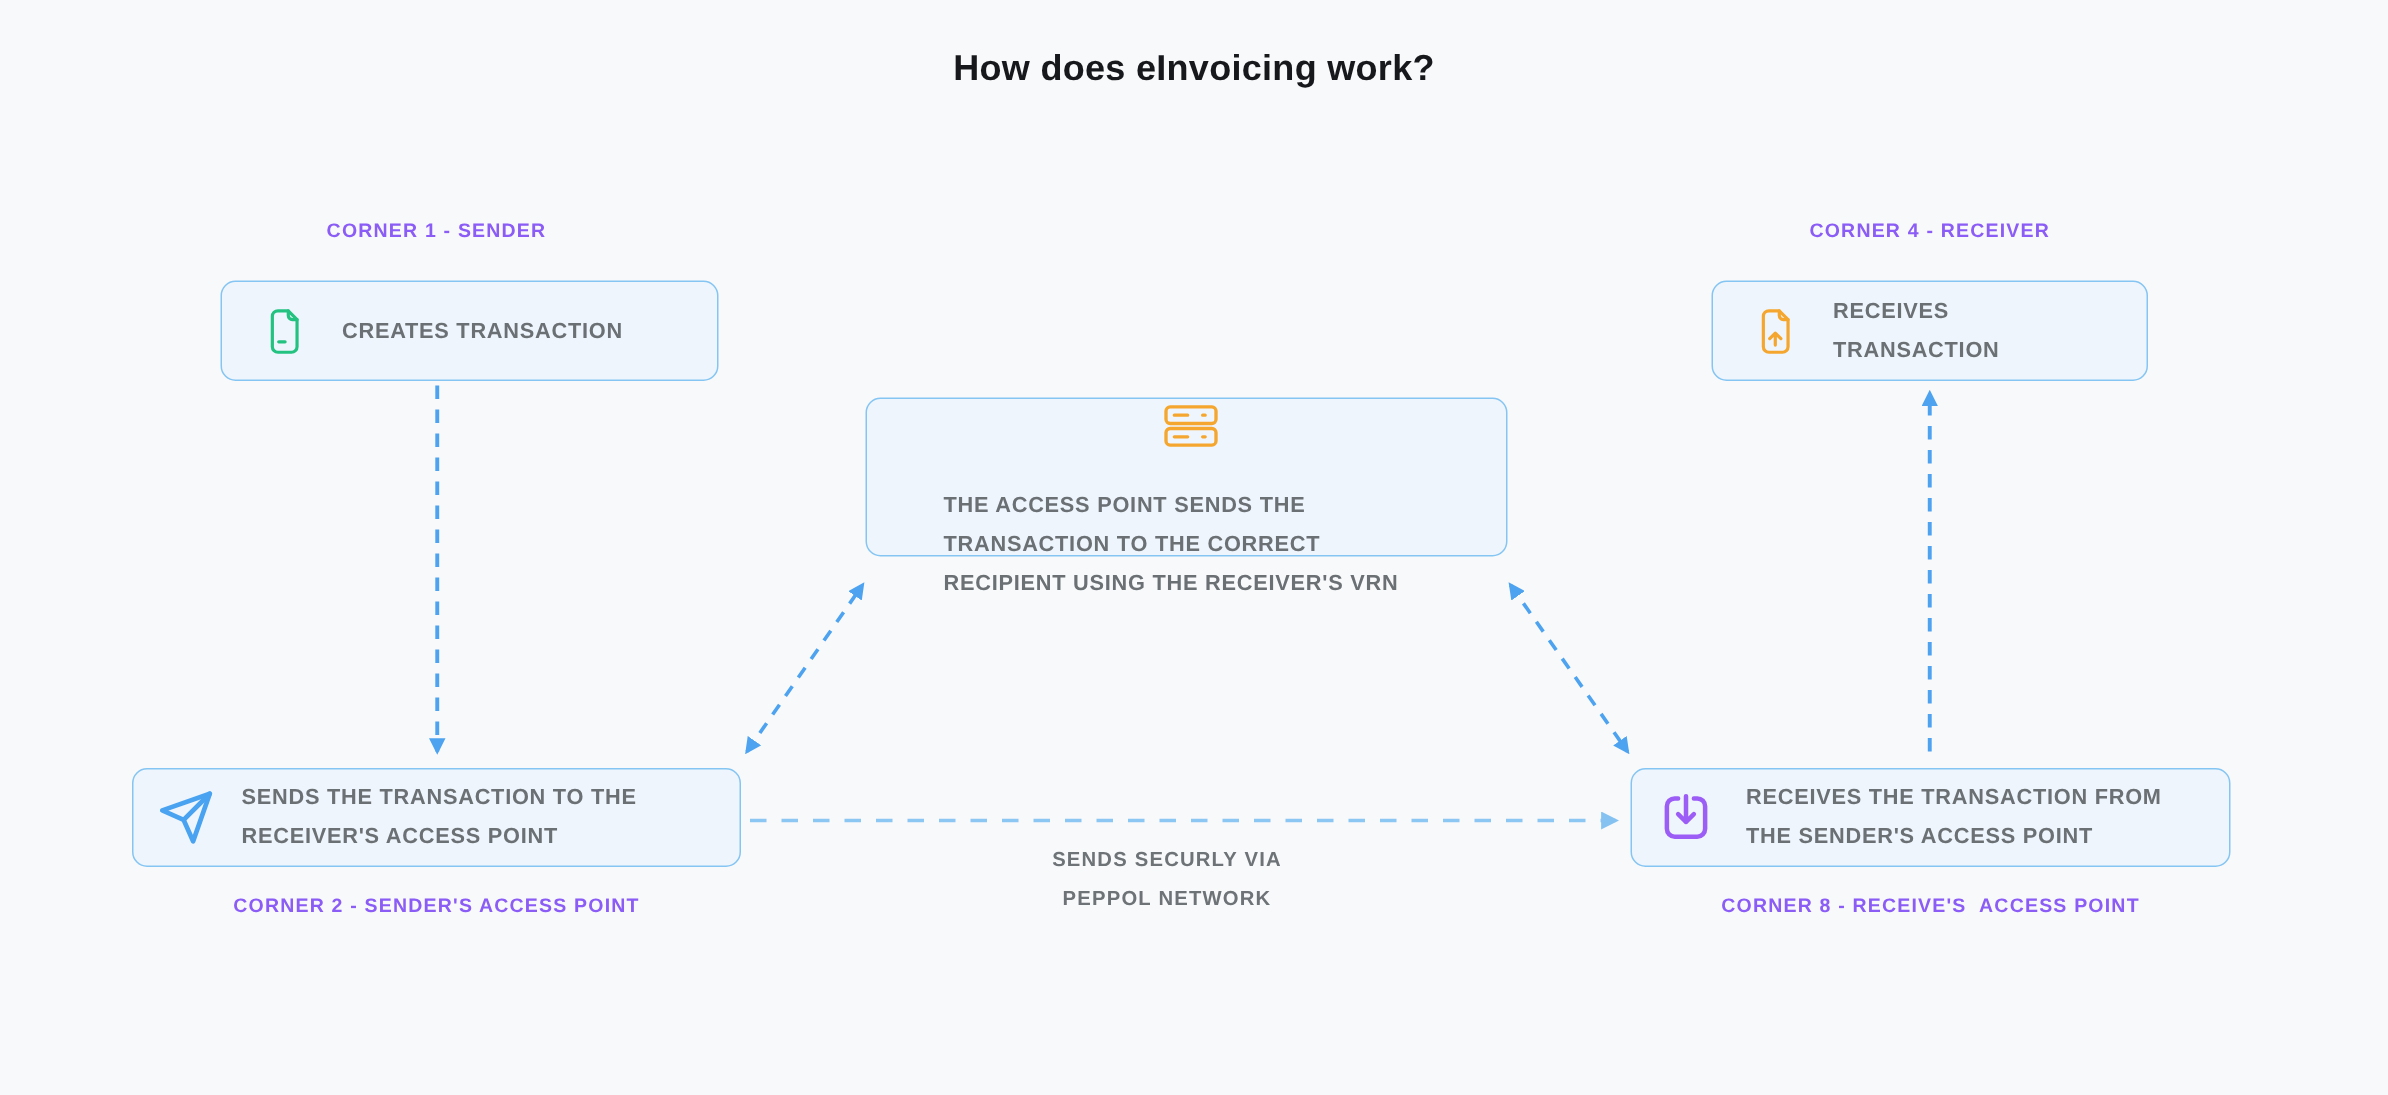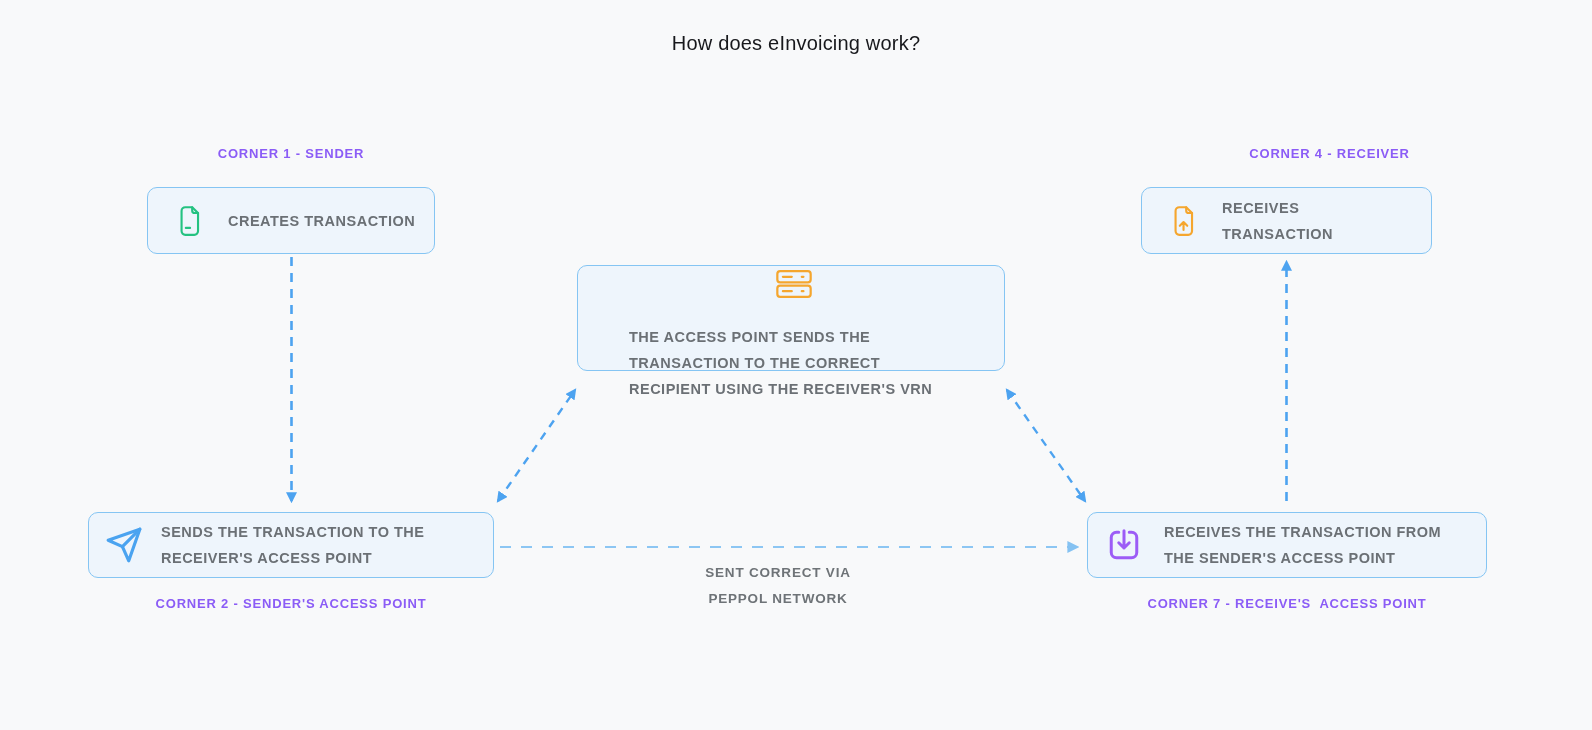--- a/index.html
+++ b/index.html
@@ -1,21 +1,21 @@
 <!DOCTYPE html>
 <html><head>
 <meta charset="utf-8">
 <style>
   html,body { margin:0; padding:0; }
   body { font-family:"Liberation Sans", sans-serif; background:#f8f9fa; }
   #canvas { position:relative; width:1592px; height:730px; background:#f8f9fa; overflow:hidden; }
 
   .page-title {
     position:absolute; top:32px; left:0; width:100%;
-    text-align:center; font-size:20px; font-weight:400; color:#17181c;
+    text-align:center; font-size:24px; font-weight:700; color:#17181c;
     letter-spacing:.2px;
   }
 
   .node-label {
     position:absolute; text-align:center;
     font-size:13px; font-weight:700; letter-spacing:.8px;
     color:#8b5cf6; white-space:pre-wrap;
   }
 
   .node-box {
@@ -55,32 +55,32 @@
       </marker>
     </defs>
     <line x1="291.5" y1="257" x2="291.5" y2="501" stroke-width="2.6" stroke-dasharray="9 7" marker-end="url(#ah)" stroke="#4da3f0"></line>
     <line x1="1286.5" y1="501" x2="1286.5" y2="262" stroke-width="2.6" stroke-dasharray="9 7" marker-end="url(#ah)" stroke="#4da3f0"></line>
     <line x1="500" y1="547" x2="1077" y2="547" stroke-width="2.2" stroke-dasharray="11 10" marker-end="url(#ahl)" stroke="#8cc6f3"></line>
     <line x1="498" y1="501" x2="575" y2="390" stroke-width="2.4" stroke-dasharray="8 7" marker-start="url(#ah)" marker-end="url(#ah)" stroke="#4da3f0"></line>
     <line x1="1007" y1="390" x2="1085" y2="501" stroke-width="2.4" stroke-dasharray="8 7" marker-start="url(#ah)" marker-end="url(#ah)" stroke="#4da3f0"></line>
   </svg>
 
   <div class="node-label" style="left:147px; top:146px; width:288px;">CORNER 1 - SENDER</div>
-  <div class="node-box" style="left:147px; top:187px; width:288px; height:67px;">
+  <div class="node-box" style="left:147px; top:187px; width:332px; height:67px;">
     <span class="icon">
       <svg width="34" height="34" viewBox="0 0 32 32" stroke="#24c281">
         <path d="M9 6.5 A3.5 3.5 0 0 1 12.5 3 H19 L24.5 8.5 V25.5 A3.5 3.5 0 0 1 21 29 H12.5 A3.5 3.5 0 0 1 9 25.5 Z"></path>
         <path d="M19 3 V6 A2.5 2.5 0 0 0 21.5 8.5 H24.5"></path>
         <path d="M13 22.5 H17"></path>
       </svg>
     </span>
     <span class="node-text">CREATES TRANSACTION</span>
   </div>
 
-  <div class="node-label" style="left:1184px; top:146px; width:291px;">CORNER 4 - RECEIVER</div>
+  <div class="node-label" style="left:1141px; top:146px; width:291px;">CORNER 4 - RECEIVER</div>
   <div class="node-box" style="left:1141px; top:187px; width:291px; height:67px;">
     <span class="icon">
       <svg width="34" height="34" viewBox="0 0 32 32" stroke="#f5a62e">
         <path d="M9 6.5 A3.5 3.5 0 0 1 12.5 3 H19 L24.5 8.5 V25.5 A3.5 3.5 0 0 1 21 29 H12.5 A3.5 3.5 0 0 1 9 25.5 Z"></path>
         <path d="M19 3 V6 A2.5 2.5 0 0 0 21.5 8.5 H24.5"></path>
         <path d="M16.5 24.5 V17 M13 20.5 L16.5 17 L20 20.5"></path>
       </svg>
     </span>
     <span class="node-text">RECEIVES TRANSACTION</span>
   </div>
@@ -110,20 +110,20 @@
 
   <div class="node-box" style="left:1087px; top:512px; width:400px; height:66px; padding-left:18px; ">
     <span class="icon">
       <svg width="36" height="36" viewBox="0 0 24 24" stroke="#9c5cf6">
         <path d="M8.5 3.5 H7 A3.5 3.5 0 0 0 3.5 7 V17 A3.5 3.5 0 0 0 7 20.5 H17 A3.5 3.5 0 0 0 20.5 17 V7 A3.5 3.5 0 0 0 17 3.5 H15.5"></path>
         <path d="M12 2.5 V14 M8.5 10.5 L12 14 L15.5 10.5"></path>
       </svg>
     </span>
     <span class="node-text" style="max-width:320px;">RECEIVES THE TRANSACTION FROM THE SENDER'S ACCESS POINT</span>
   </div>
-  <div class="node-label" style="left:1087px; top:596px; width:400px;">CORNER 7 - RECEIVE'S  ACCESS POINT</div>
+  <div class="node-label" style="left:1087px; top:596px; width:400px;">CORNER 8 - RECEIVE'S  ACCESS POINT</div>
 
   <div class="network-note">
-    <div>SENT CORRECT VIA</div>
+    <div>SENDS SECURLY VIA</div>
     <div>PEPPOL NETWORK</div>
   </div>
 
 </div>
 
 </body></html>

